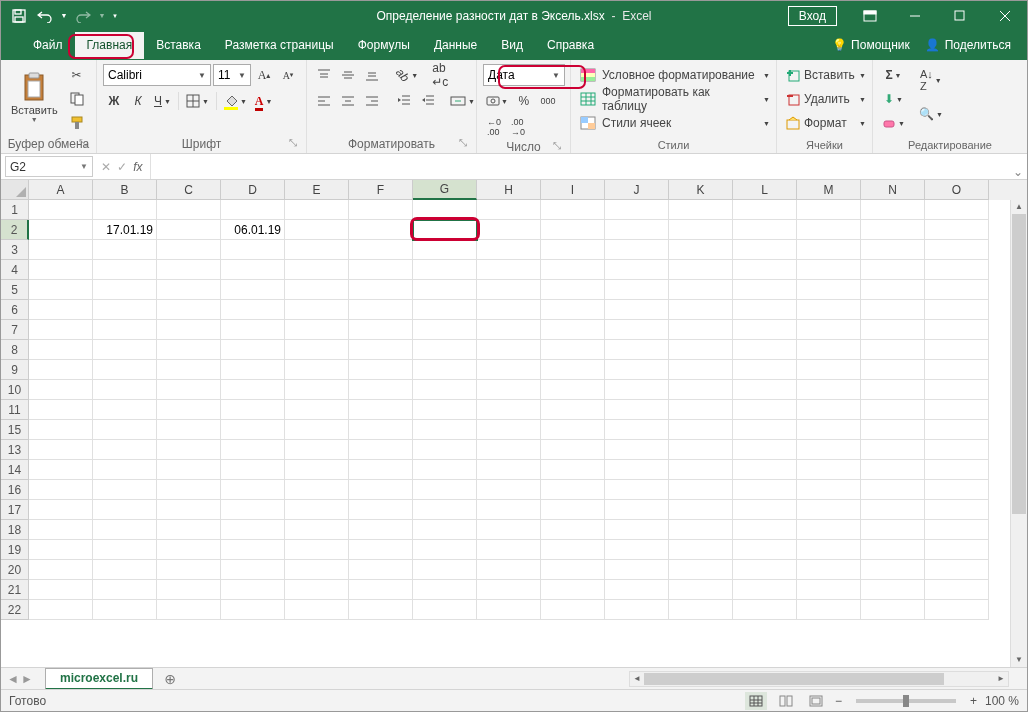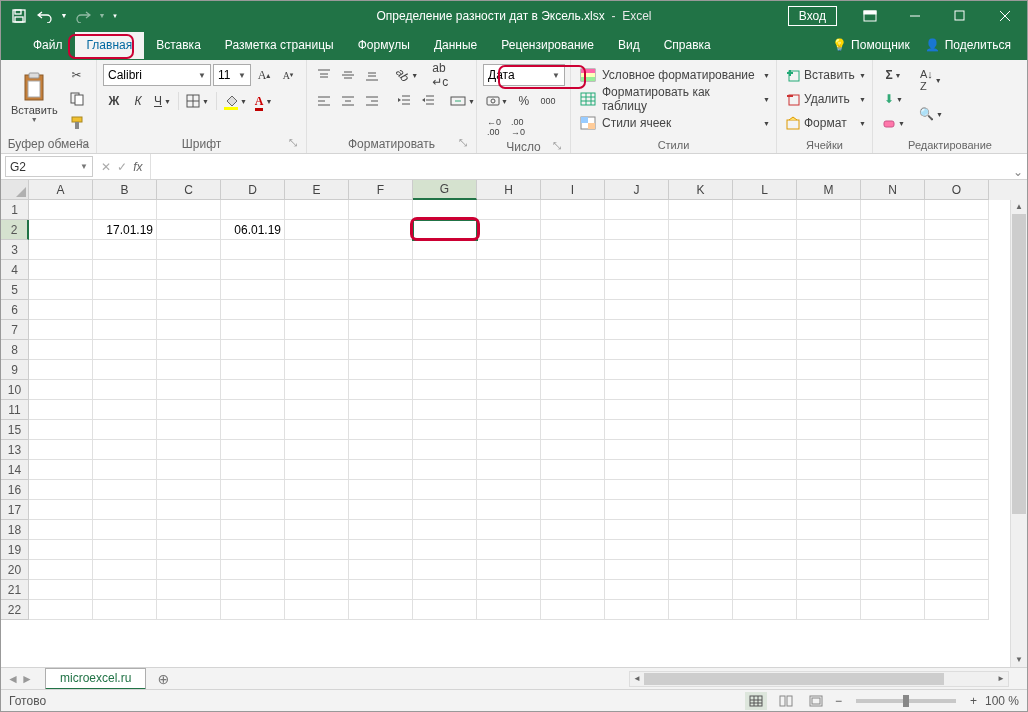--- a/index.html
+++ b/index.html
@@ -10,21 +10,21 @@
 .qat-btn{width:24px;height:24px;display:flex;align-items:center;justify-content:center;color:#fff;cursor:pointer}
 .qat-btn.disabled{opacity:.5}
 .title-text{position:absolute;left:50%;transform:translateX(-50%);font-size:12px;color:#e8e8e8}
 .title-text .doc{color:#fff}
 .win-controls{margin-left:auto;display:flex;align-items:center}
 .signin-btn{border:1px solid #fff;padding:2px 10px;margin-right:10px;font-size:12px;cursor:pointer}
 .win-btn{width:45px;height:29px;display:flex;align-items:center;justify-content:center;cursor:pointer}
 
 .ribbon-tabs{height:30px;background:#217346;display:flex;align-items:center;padding-left:20px;color:#fff}
 .tab{padding:6px 12px 7px;cursor:pointer;font-size:12px}
-.tab.active{background:#f3f3f3;color:#0369a1}
+.tab.active{background:#f3f3f3;color:#14532d}
 .ribbon-right{margin-left:auto;display:flex;align-items:center;padding-right:16px;gap:16px}
 .rr-item{display:flex;align-items:center;gap:4px;cursor:pointer;padding:4px 0}
 
 .ribbon{height:94px;background:#f3f3f3;border-bottom:1px solid #d4d4d4;display:flex}
 .group{border-right:1px solid #e0e0e0;display:flex;flex-direction:column;padding:4px 6px 2px}
 .group-body{flex:1;display:flex;align-items:flex-start;gap:4px}
 .group-label{text-align:center;font-size:11px;color:#666;padding-top:2px;position:relative}
 .dlauncher{position:absolute;right:0;bottom:1px;width:14px;height:14px;cursor:pointer;color:#888;font-size:10px;display:flex;align-items:center;justify-content:center}
 .rbtn{min-width:22px;height:22px;display:flex;align-items:center;justify-content:center;cursor:pointer;border:1px solid transparent;color:#444;padding:0 2px}
 .vstack{display:flex;flex-direction:column;gap:2px}
@@ -55,21 +55,21 @@
 .rh{width:28px;border-right:1px solid #ccc;border-bottom:1px solid #ccc;text-align:center;line-height:20px;color:#555;background:#efefef}
 .rh.active{background:#d5e2cf;border-right:2px solid #217346}
 .cell{width:64px;border-right:1px solid #e0e0e0;border-bottom:1px solid #e0e0e0;padding:0 3px;line-height:20px;text-align:right;color:#000;position:relative}
 .vscroll{position:absolute;right:0;top:20px;bottom:0;width:17px;background:#f0f0f0;border-left:1px solid #ddd}
 .vsthumb{position:absolute;top:14px;left:1px;right:1px;height:300px;background:#cdcdcd}
 .vsarrow{position:absolute;left:0;right:0;height:14px;text-align:center;font-size:8px;color:#666;line-height:14px}
 
 .sheet-strip{position:absolute;bottom:22px;left:0;right:0;height:22px;background:#f3f3f3;border-top:1px solid #d4d4d4;display:flex;align-items:center}
 .snav{display:flex;gap:2px;padding:0 6px;color:#999}
 .snav span{cursor:pointer;width:12px;text-align:center}
-.stab{height:22px;padding:0 14px;background:#fff;border:1px solid #aeaeae;border-bottom:2px solid #217346;display:flex;align-items:center;color:#217346;font-weight:normal;cursor:pointer;margin-left:6px}
+.stab{height:22px;padding:0 14px;background:#fff;border:1px solid #aeaeae;border-bottom:2px solid #217346;display:flex;align-items:center;color:#217346;font-weight:bold;cursor:pointer;margin-left:6px}
 .addsheet{width:22px;height:22px;display:flex;align-items:center;justify-content:center;color:#777;cursor:pointer;margin-left:6px;font-size:14px}
 .hscroll{margin-left:auto;width:380px;height:16px;background:#f0f0f0;border:1px solid #ddd;position:relative;margin-right:18px}
 .hsthumb{position:absolute;left:14px;top:1px;bottom:1px;width:300px;background:#cdcdcd}
 .hsarrow{position:absolute;top:0;bottom:0;width:14px;text-align:center;font-size:8px;color:#666;line-height:14px}
 
 .status{position:absolute;bottom:0;left:0;right:0;height:22px;background:#f3f3f3;border-top:1px solid #d4d4d4;display:flex;align-items:center;padding:0 8px;color:#555}
 .status .right{margin-left:auto;display:flex;align-items:center;gap:8px}
 .viewbtn{width:22px;height:18px;display:flex;align-items:center;justify-content:center;border:1px solid transparent;cursor:pointer;color:#666}
 .viewbtn.active{background:#dde6dc}
 .zoom-slider{width:100px;height:4px;background:#c8c8c8;position:relative;margin:0 6px}
@@ -133,21 +133,20 @@
   </div>
 </div>
 
 <div class="ribbon-tabs">
   <div class="tab">Файл</div>
   <div class="tab active">Главная</div>
   <div class="tab">Вставка</div>
   <div class="tab">Разметка страницы</div>
   <div class="tab">Формулы</div>
   <div class="tab">Данные</div>
-  <div class="tab">Рецензирование</div>
   <div class="tab">Вид</div>
   <div class="tab">Справка</div>
   <div class="ribbon-right">
     <div class="rr-item">
         <span>💡</span>
         <span>Помощник</span>
       </div>
     <div class="rr-item">
         <span>👤</span>
         <span>Поделиться</span>

